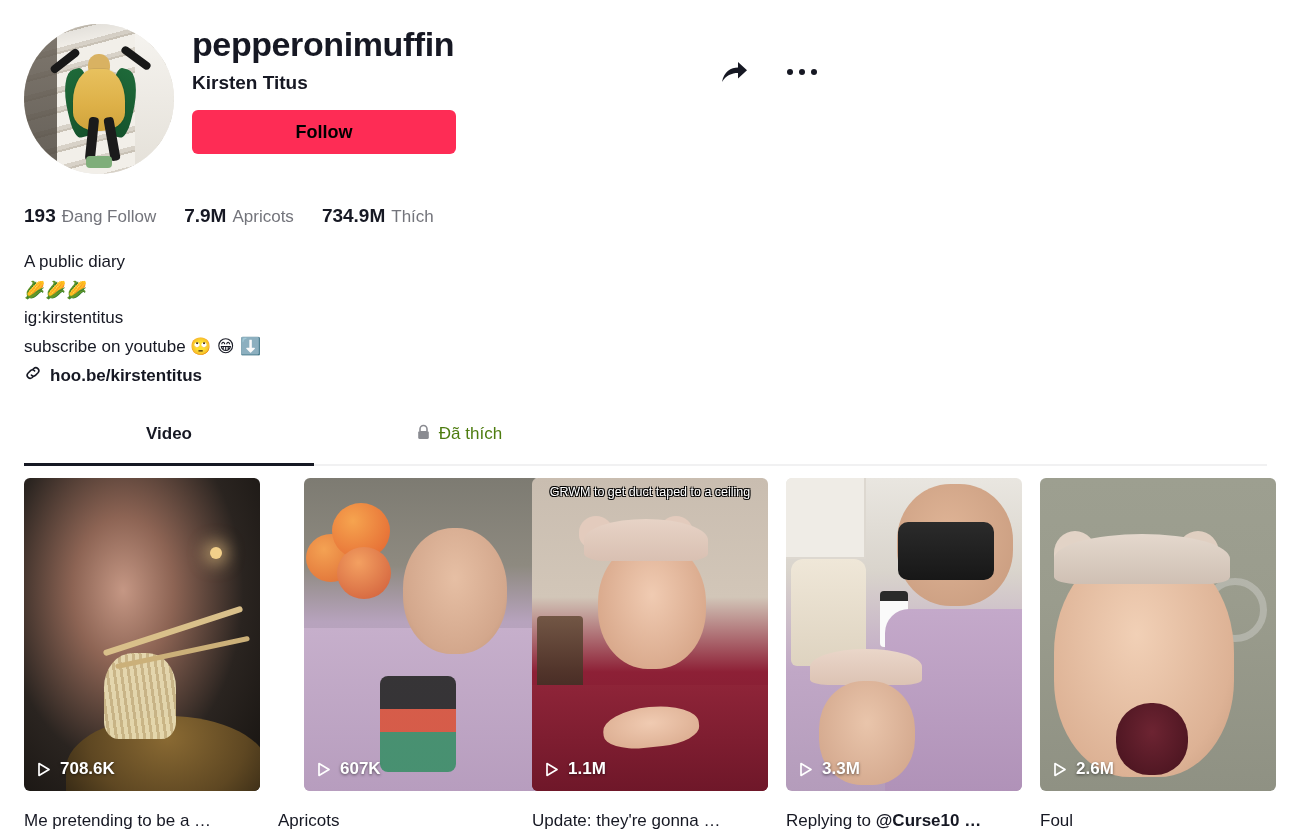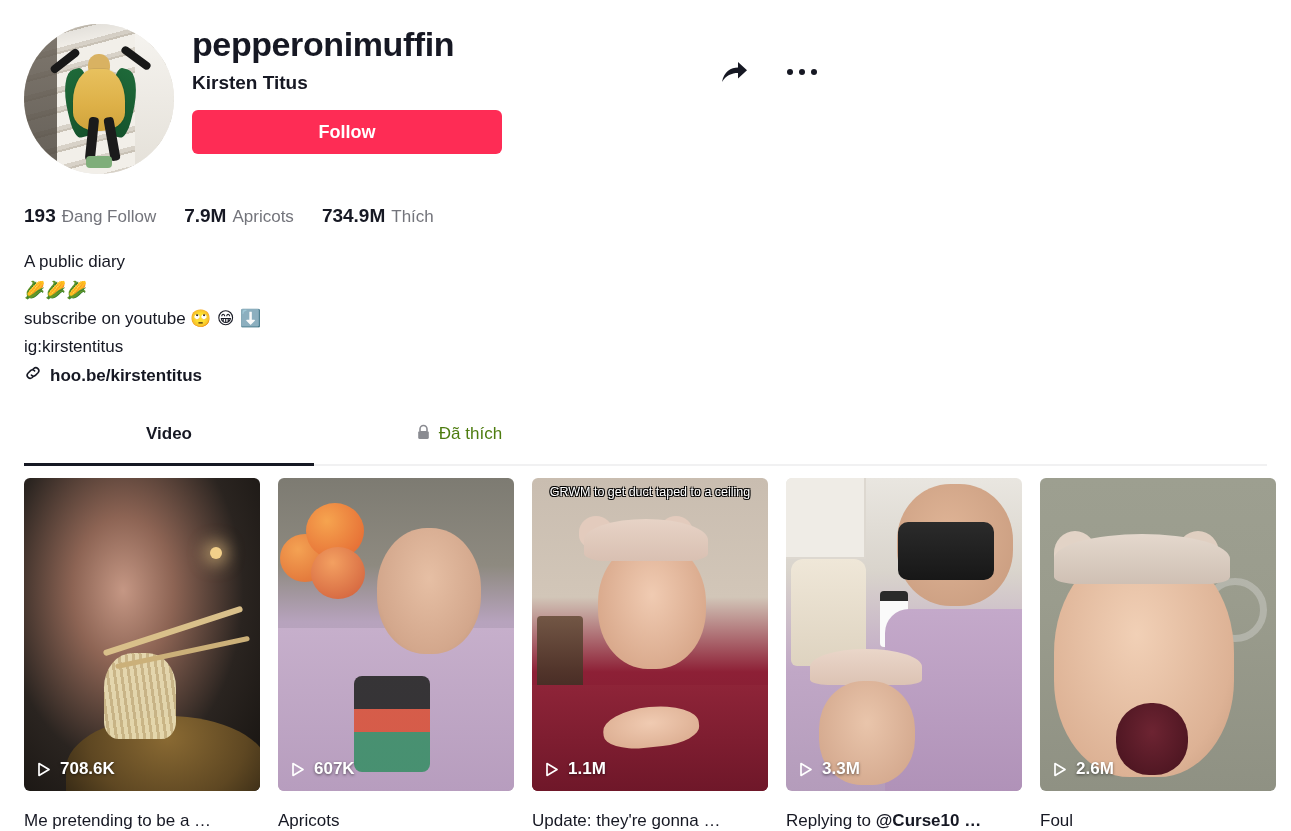--- a/index.html
+++ b/index.html
@@ -59,22 +59,22 @@
   .username {
     font-size: 34px; font-weight: 700; letter-spacing: -0.4px;
     line-height: 44px; color: #161823; margin: 0;
   }
   .displayname {
     font-size: 19px; font-weight: 700; line-height: 26px;
     color: #161823; margin: 4px 0 8px 0;
   }
   .follow-btn {
     margin-top: 14px;
-    width: 310px; height: 44px;
-    background: #FE2C55; color: #ffffff;
+    width: 264px; height: 44px;
+    background: #FE2C55; color: #000000;
     border: none; border-radius: 6px;
     font-family: "Liberation Sans", sans-serif;
     font-size: 18px; font-weight: 700; cursor: pointer;
     display: flex; align-items: center; justify-content: center;
   }
   .actions { position: absolute; left: 690px; top: 30px; display: flex; align-items: center; gap: 28px; }
   .icon-btn { width: 40px; height: 40px; display:flex; align-items:center; justify-content:center; cursor:pointer; }
   .dots { display:flex; gap: 6px; align-items:center; }
   .dots i { width:6px; height:6px; border-radius:50%; background:#161823; display:block; }
 
@@ -121,21 +121,21 @@
   .t1 .noodle { position:absolute; left:34%; top:56%; width:72px; height:86px;
     background: repeating-linear-gradient(82deg, #e9dcb2 0 4px, #cdb98a 4px 7px); border-radius:40% 40% 20% 20%; opacity:.95;}
   .t1 .bowl { position:absolute; left:18%; bottom:-10%; width:86%; height:34%;
     background: radial-gradient(ellipse at 50% 20%, #8a6a33 0%, #5e4722 55%, #241c0f 100%); border-radius:50% 50% 20% 20%; }
   .t1 .chops { position:absolute; right:6%; top:48%; width:62%; height:6px;
     background:#d9c08a; transform: rotate(-18deg); border-radius:3px; }
   .t1 .chops2 { position:absolute; right:4%; top:55%; width:58%; height:5px;
     background:#cbb079; transform: rotate(-12deg); border-radius:3px; }
   .t1 .lamp { position:absolute; right:16%; top:22%; width:12px; height:12px; border-radius:50%; background:#f2d08a; box-shadow:0 0 16px 6px rgba(242,208,138,.55); }
 
-  .t2 { background: linear-gradient(180deg, #7d7b72 0%, #8e8a80 28%, #b7a3bd 46%, #c3aec7 100%); }
+  .t2 { background: linear-gradient(180deg, #7d7b72 0%, #8e8a80 28%, #b7a3bd 46%, #c3aec7 100%); margin-left: 26px; }
   .t2 .face { position:absolute; left:42%; top:16%; width:104px; height:126px;
     background: radial-gradient(ellipse at 50% 40%, #e6bfa4 0%, #d3a78c 70%, #b98f76 100%); border-radius:48% 48% 46% 46%; }
   .t2 .apr1 { position:absolute; left:12%; top:8%; width:58px; height:56px; border-radius:50%;
     background: radial-gradient(circle at 36% 32%, #f6a44f, #e2622f); }
   .t2 .apr2 { position:absolute; left:1%; top:18%; width:50px; height:48px; border-radius:50%;
     background: radial-gradient(circle at 36% 32%, #f4a253, #dd6a33); }
   .t2 .apr3 { position:absolute; left:14%; top:22%; width:54px; height:52px; border-radius:50%;
     background: radial-gradient(circle at 40% 30%, #f3a061, #cf5b39); }
   .t2 .shirt { position:absolute; left:-4%; bottom:0; width:108%; height:52%;
     background: linear-gradient(180deg,#c6afcb,#b79dbe); }
@@ -242,22 +242,22 @@
     </div>
     <div class="stat">
       <span class="stat-num">734.9M</span>
       <span class="stat-label">Thích</span>
     </div>
   </div>
 
   <div class="bio">
     <div class="bio-line">A public diary</div>
     <div class="bio-line emoji">🌽🌽🌽</div>
+    <div class="bio-line">ig:kirstentitus</div>
     <div class="bio-line"><span>subscribe on youtube </span><span class="emoji">🙄 😁 ⬇️</span></div>
-    <div class="bio-line">ig:kirstentitus</div>
   </div>
 
   <div class="bio-link">
     <span>
       <svg width="18" height="18" viewBox="0 0 20 20" aria-hidden="true">
         <path d="M8.2 12.4 a3.4 3.4 0 0 0 4.8 0 l2.6-2.6 a3.4 3.4 0 0 0 -4.8-4.8 l-1.1 1.1" fill="none" stroke="#161823" stroke-width="1.7" stroke-linecap="round"></path>
         <path d="M11.8 7.6 a3.4 3.4 0 0 0 -4.8 0 l-2.6 2.6 a3.4 3.4 0 0 0 4.8 4.8 l1.1-1.1" fill="none" stroke="#161823" stroke-width="1.7" stroke-linecap="round"></path>
       </svg>
     </span>
     <span>hoo.be/kirstentitus</span>

